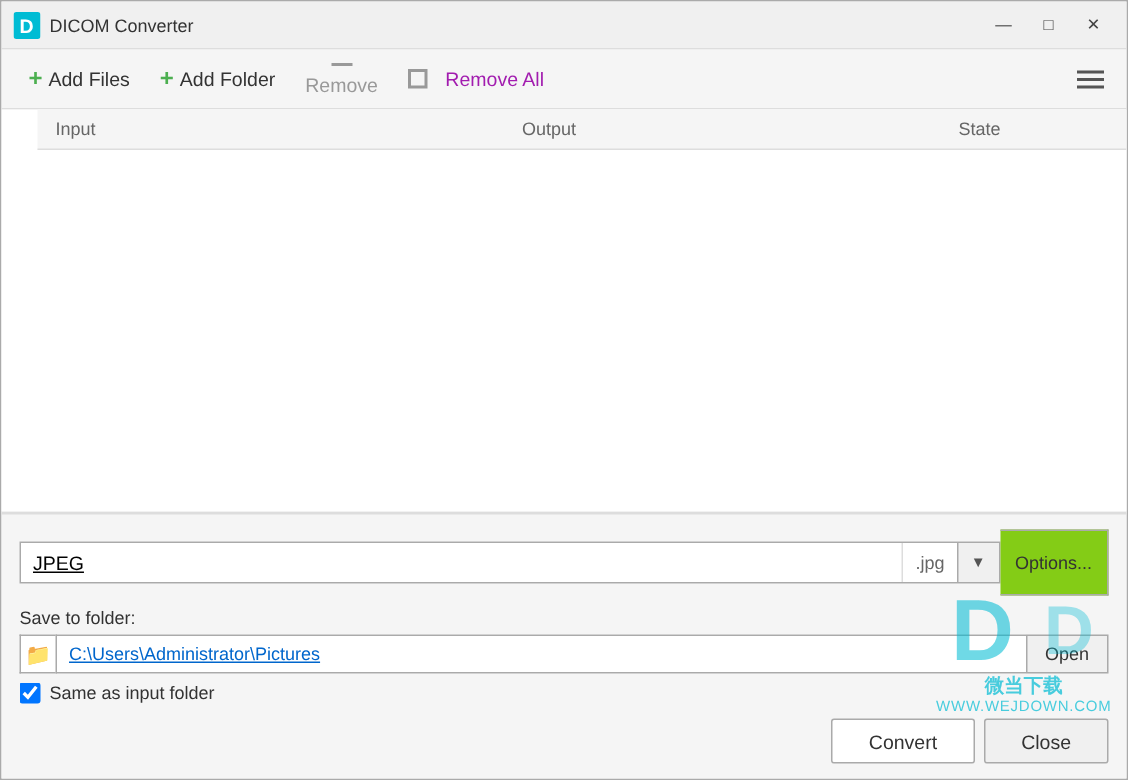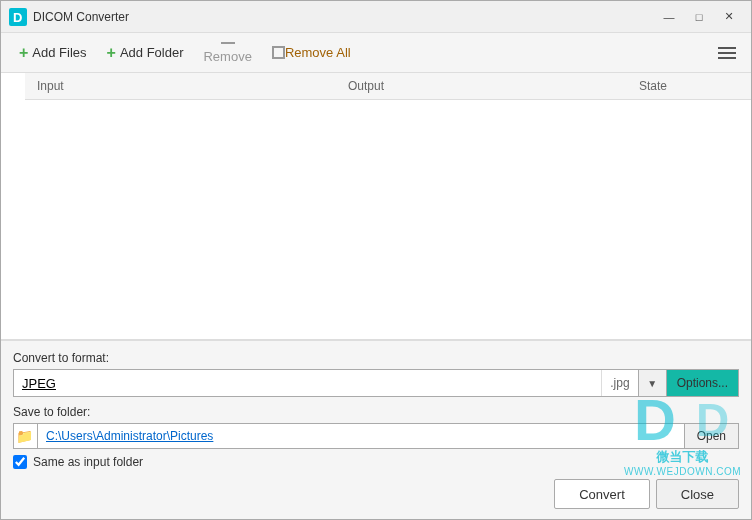--- a/index.html
+++ b/index.html
@@ -103,27 +103,27 @@
     .separator-btn .dash {
       display: inline-block;
       width: 14px;
       height: 2px;
       background: #999;
       margin-bottom: 1px;
     }
     .remove-all-btn {
       display: flex;
       align-items: center;
-      gap: 0;
+      gap: 12px;
       padding: 4px 8px;
       background: transparent;
       border: none;
       cursor: pointer;
       font-size: 13px;
-      color: #a16207;
+      color: #a21caf;
       border-radius: 2px;
     }
     .remove-all-btn .square-icon {
       width: 13px;
       height: 13px;
       border: 2px solid #999;
       background: transparent;
     }
     .toolbar-spacer { flex: 1; }
     .hamburger-btn {
@@ -223,25 +223,25 @@
       border-left: 1px solid #aaa;
       background: #f0f0f0;
       cursor: pointer;
       display: flex;
       align-items: center;
       justify-content: center;
       font-size: 10px;
       color: #555;
     }
     .options-btn {
-      height: 28px;
+      height: 44px;
       padding: 0 10px;
       border: 1px solid #aaa;
       border-left: none;
-      background: #14b8a6;
+      background: #84cc16;
       cursor: pointer;
       font-size: 12px;
       color: #333;
     }
     .folder-row {
       margin-bottom: 6px;
     }
     .folder-label {
       font-size: 12px;
       color: #333;
@@ -384,21 +384,20 @@
     <div class="file-list-header">
       <span class="col-input">Input</span>
       <span class="col-output">Output</span>
       <span class="col-state">State</span>
     </div>
     <div class="file-list-body"></div>
   </div>
 
   <div class="bottom-area">
 
-    <div class="format-label">Convert to format:</div>
     <div class="format-row">
       <div class="format-input-group">
         <input class="format-input" type="text" value="JPEG" style="">
         <span class="format-ext">.jpg</span>
         <button class="format-dropdown">▼</button>
       </div>
       <button class="options-btn">Options...</button>
     </div>
 
     <div class="folder-row">

